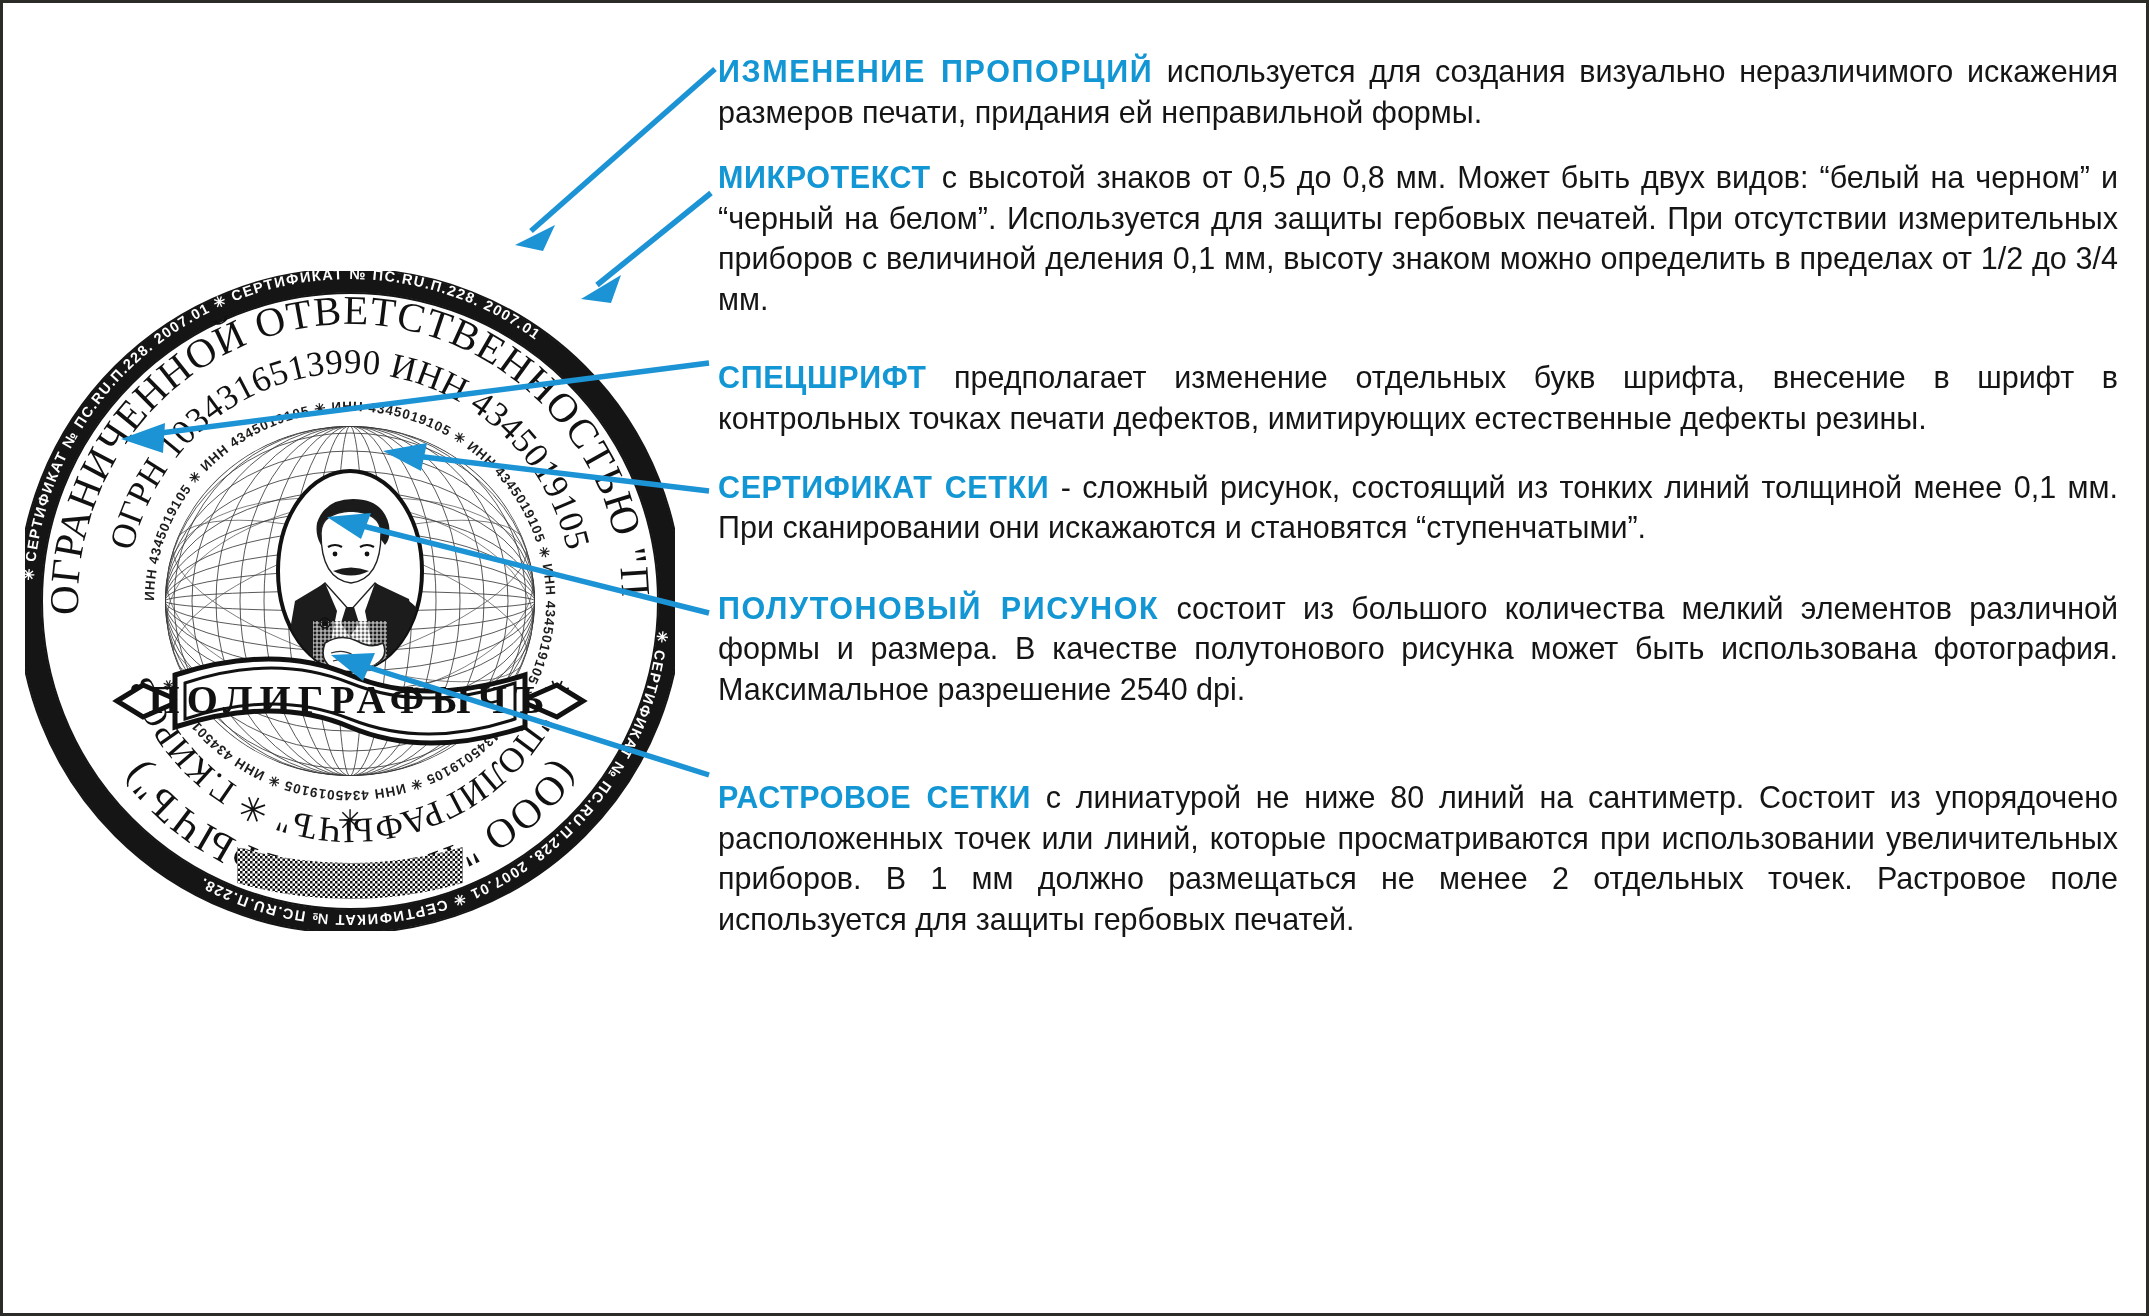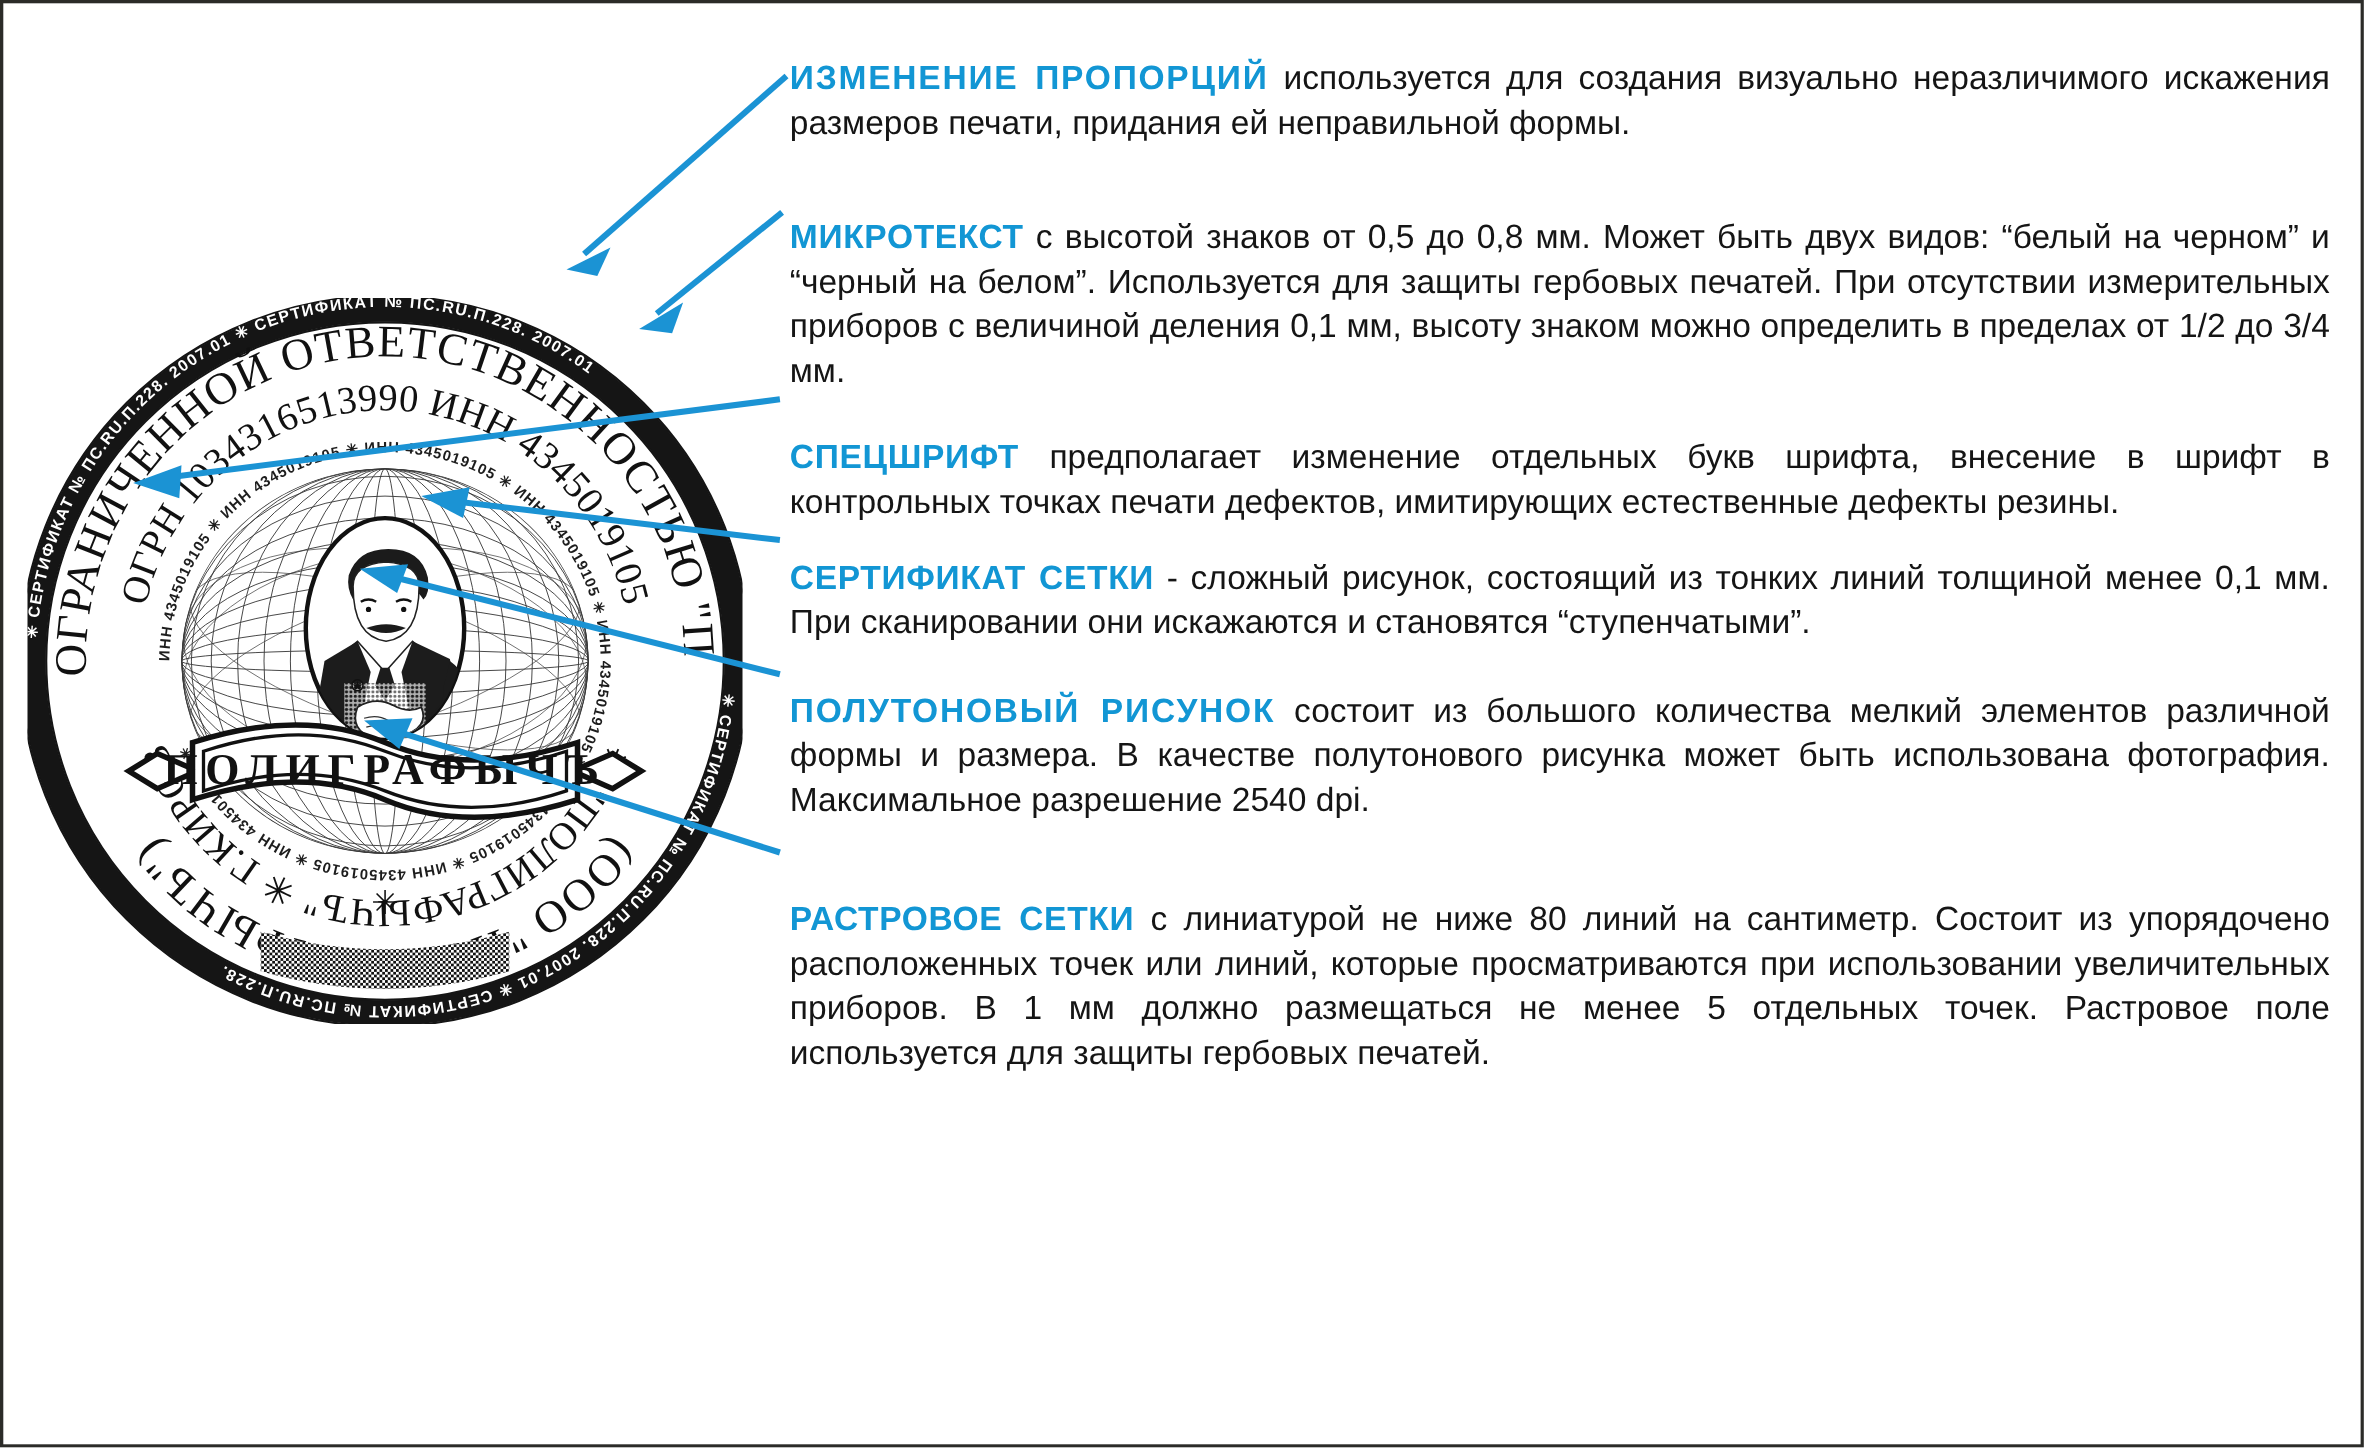--- a/index.html
+++ b/index.html
@@ -50,21 +50,21 @@
   }
   .term {
     color: #1296D4;
     font-weight: bold;
     letter-spacing: 0.6px;
   }
   .term.spaced { letter-spacing: 1.6px; }
   .body-txt { color: #151515; }
 
   
-  .e1 { margin-top: 0px;  margin-bottom: 63px; }
+  .e1 { margin-top: 0px;  margin-bottom: 25px; }
   .e2 { margin-bottom: 38px; }
   .e3 { margin-bottom: 28px; }
   .e4 { margin-bottom: 40px; }
   .e5 { margin-bottom: 68px; }
   .e6 { margin-bottom: 0px; }
 
   
   .arrows {
     position: absolute;
     left: 0; top: 0;
@@ -254,21 +254,21 @@
     </div>
 
     <div class="entry e5">
       <p>
         <span class="term spaced">ПОЛУТОНОВЫЙ РИСУНОК</span><span class="body-txt"> состоит из большого количества мелкий элементов различной формы и размера. В качестве полутонового рисунка может быть использована фотография. Максимальное разрешение 2540 dpi.</span>
       </p>
     </div>
 
     <div class="entry e6">
       <p>
-        <span class="term">РАСТРОВОЕ СЕТКИ</span><span class="body-txt"> с линиатурой не ниже 80 линий на сантиметр. Состоит из упорядочено расположенных точек или линий, которые просматриваются при использовании увеличительных приборов. В 1 мм должно размещаться не менее 5 отдельных точек. Растровое поле используется для защиты гербовых печатей.</span>
+        <span class="term">РАСТРОВОЕ СЕТКИ</span><span class="body-txt"> с линиатурой не ниже 80 линий на сантиметр. Состоит из упорядочено расположенных точек или линий, которые просматриваются при использовании увеличительных приборов. В 1 мм должно размещаться не менее 2 отдельных точек. Растровое поле используется для защиты гербовых печатей.</span>
       </p>
     </div>
 
   </div>
 
   <svg class="arrows" viewBox="0 0 2149 1316" xmlns="http://www.w3.org/2000/svg">
     <g stroke="#1B93D4" stroke-width="5.5" fill="#1B93D4">
 
       <g>
         <line x1="712" y1="66" x2="528" y2="228"></line>

